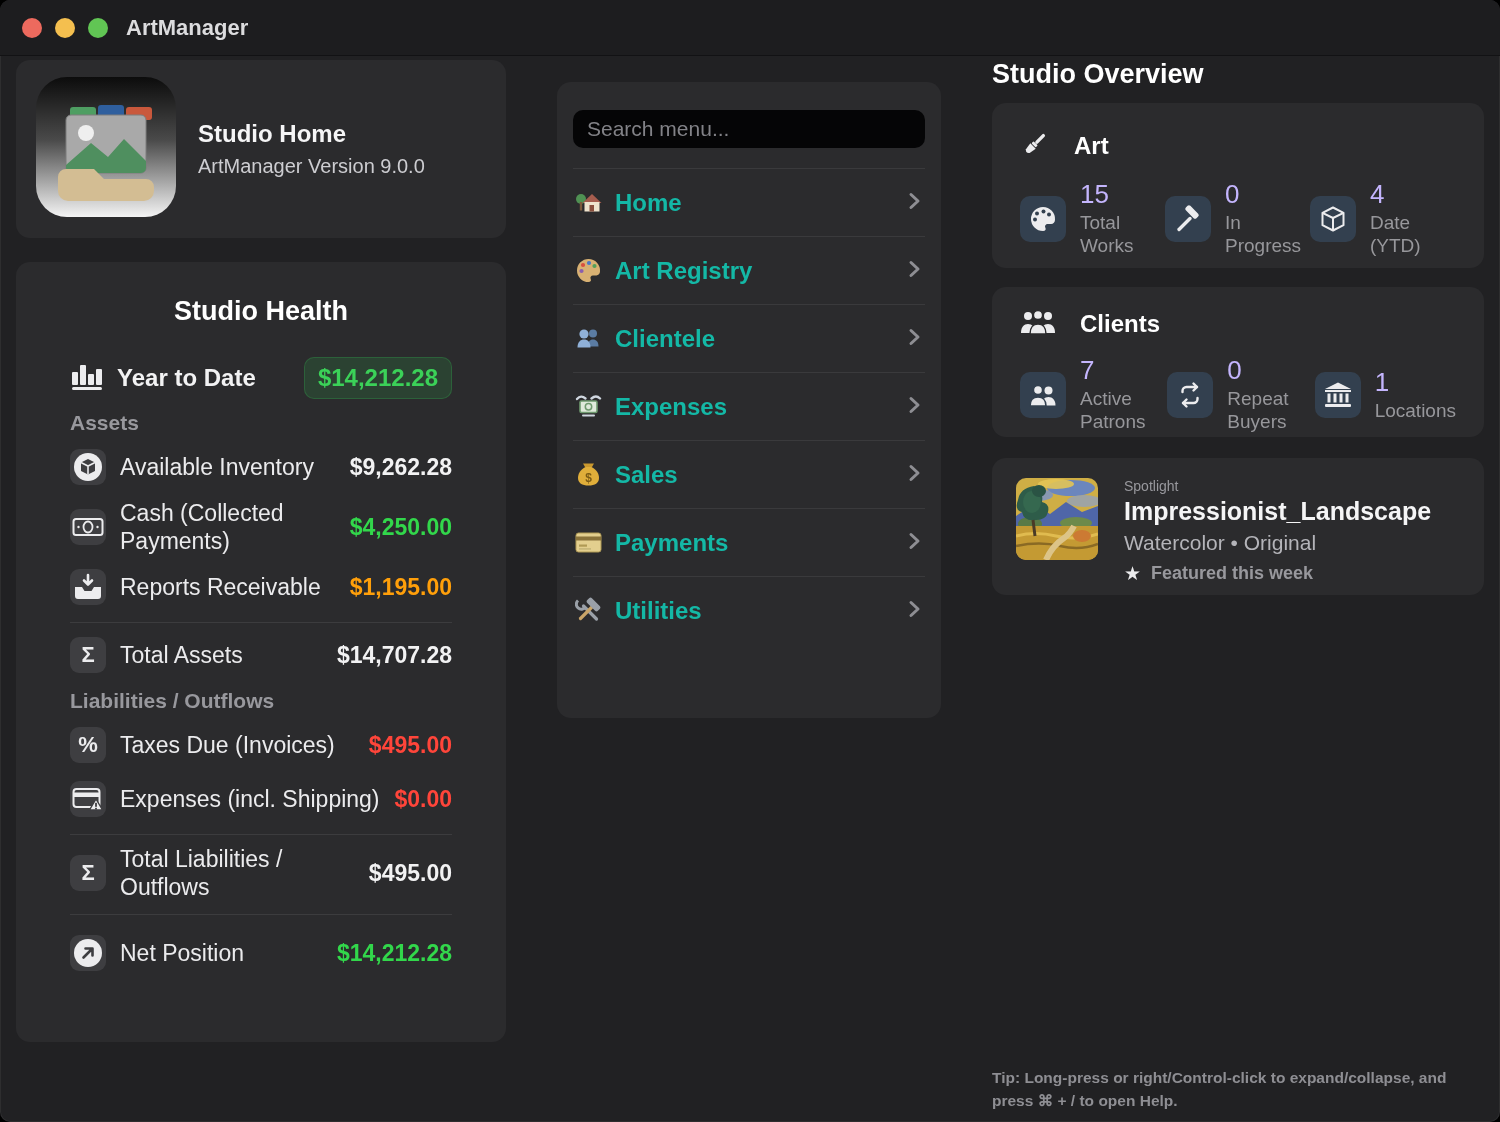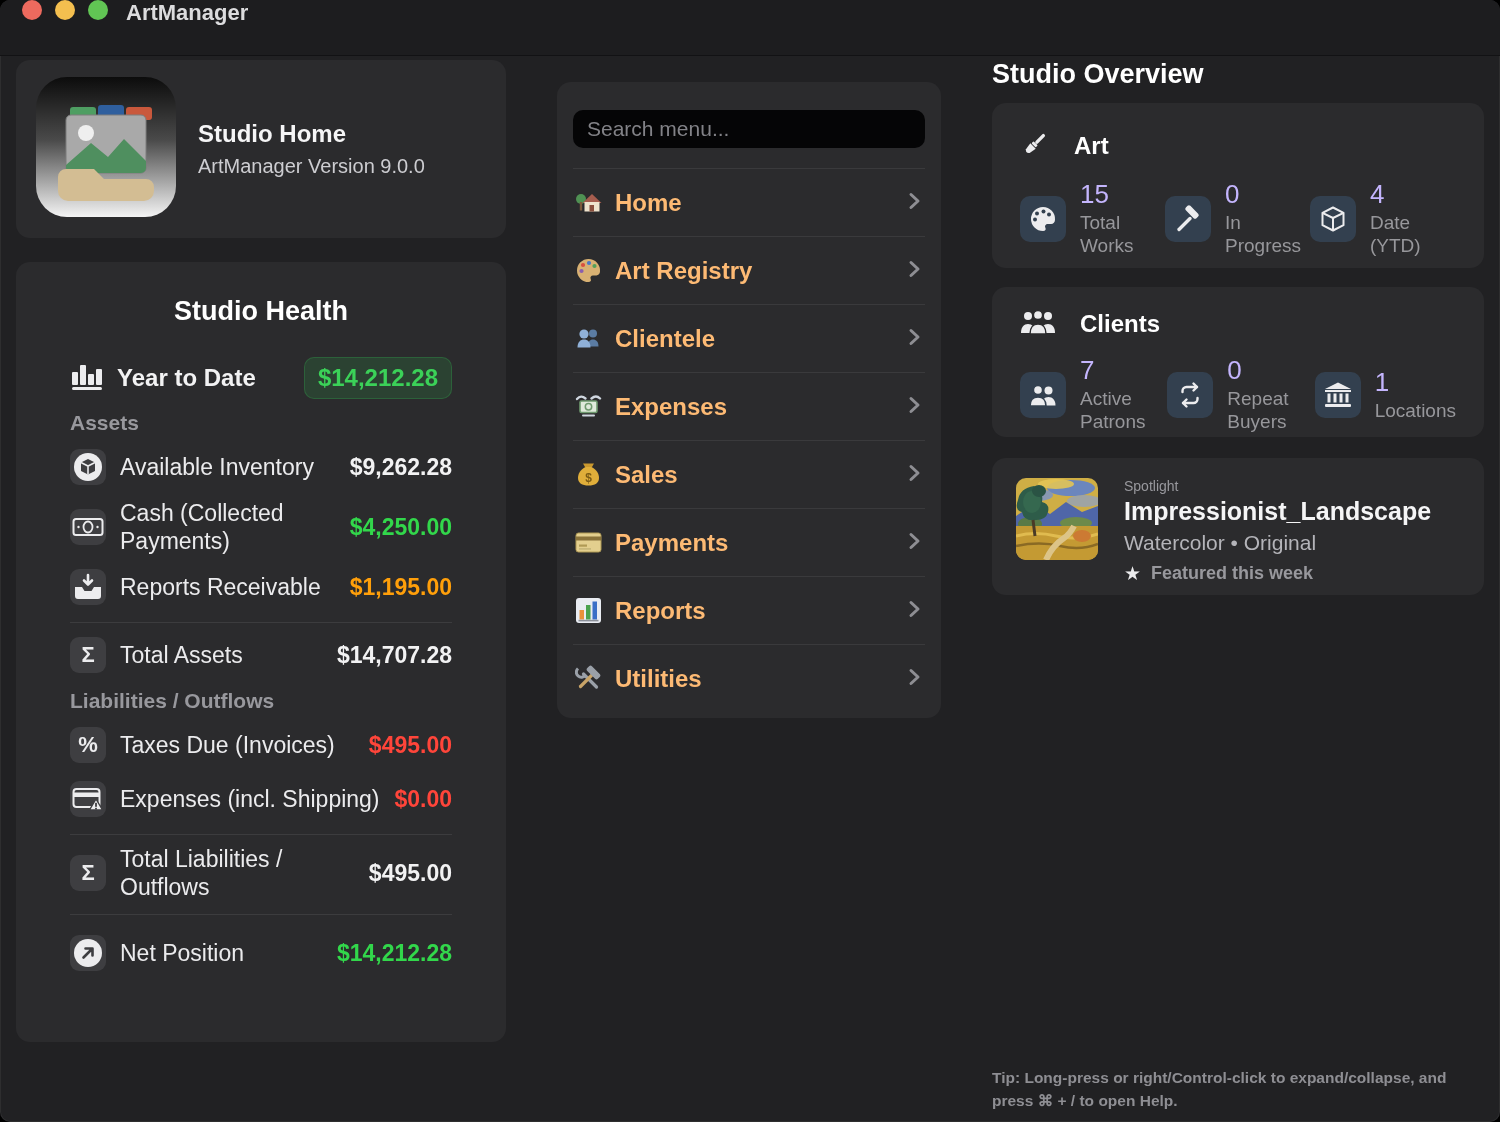--- a/index.html
+++ b/index.html
@@ -2,21 +2,21 @@
 <html><head>
 <meta charset="utf-8">
 <style>
   html,body{margin:0;padding:0;background:#000;}
   body{width:1500px;height:1122px;position:relative;overflow:hidden;
        font-family:"Liberation Sans", sans-serif;}
   .window{position:absolute;inset:0;background:#212123;border-radius:10px;overflow:hidden;
           box-shadow:inset 0 0 0 1px rgba(255,255,255,0.06);}
   
   .titlebar{position:absolute;top:0;left:0;right:0;height:56px;background:#1d1d1f;
-            border-bottom:1px solid #121214;display:flex;padding-left:22px;box-sizing:border-box;}
+            border-bottom:1px solid #121214;display:flex;align-items:center;padding-left:22px;box-sizing:border-box;}
   .lights{display:flex;gap:13px;}
   .light{width:20px;height:20px;border-radius:50%;}
   .light.red{background:#ed6a5e}.light.yellow{background:#f4bf4f}.light.green{background:#61c554}
   .win-title{margin-left:18px;font-size:22px;font-weight:700;color:#dcdcde;}
   
   .card{position:absolute;background:#2b2b2d;border-radius:14px;box-sizing:border-box;}
   
   #home-card{left:16px;top:60px;width:490px;height:178px;display:flex;align-items:center;padding:0 20px;}
   .home-text{margin-left:22px;}
   .home-title{font-size:24px;font-weight:700;color:#f5f5f6;}
@@ -40,21 +40,21 @@
   
   #menu-card{left:557px;top:82px;width:384px;height:636px;padding:28px 16px 0;}
   .search{display:block;width:100%;height:38px;background:#050506;border:none;border-radius:10px;
           color:#ddd;font-size:21px;padding:0 14px;box-sizing:border-box;outline:none;
           font-family:"Liberation Sans", sans-serif;}
   .search::placeholder{color:#828287;}
   .menu-list{margin-top:20px;border-top:1px solid #3a3a3c;}
   .menu-item{display:flex;align-items:center;height:67px;cursor:default;}
   .menu-item + .menu-item{border-top:1px solid #3a3a3c;}
   .mi-icon{width:30px;display:flex;justify-content:center;align-items:center;}
-  .mi-label{flex:1;margin-left:12px;font-size:24px;font-weight:700;color:#fdba74;}
+  .mi-label{flex:1;margin-left:12px;font-size:24px;font-weight:700;color:#14b8a6;}
   
   #overview-heading{position:absolute;left:992px;top:59px;font-size:27px;font-weight:700;color:#fff;}
   #art-card{left:992px;top:103px;width:492px;height:165px;padding:26px 28px;}
   #clients-card{left:992px;top:287px;width:492px;height:150px;padding:22px 28px;}
   .card-head{display:flex;align-items:center;gap:24px;}
   .card-head-title{font-size:24px;font-weight:700;color:#fff;}
   .stats{display:flex;margin-top:18px;}
   .stat{width:155px;display:flex;align-items:center;gap:14px;}
   .stat:last-child{width:auto;}
   .stat-icon{width:46px;height:46px;border-radius:10px;background:#33404f;display:flex;
@@ -329,37 +329,20 @@
           </svg>
         </span>
         <span class="mi-label">Payments</span>
         <span>
           <svg width="22" height="22" viewBox="0 0 22 22" fill="none" stroke="#8e8e93" stroke-width="3" stroke-linecap="round" stroke-linejoin="round">
               <path d="M8 4.5 L15 11 L8 17.5"></path>
             </svg>
         </span>
       </div>
 
-      <div class="menu-item">
-        <span class="mi-icon">
-          <svg width="27" height="27" viewBox="0 0 27 27">
-            <rect x="1" y="1" width="25" height="25" rx="3" fill="#e9ecf2"></rect>
-            <rect x="4.5" y="13" width="4.5" height="9.5" fill="#e8913a"></rect>
-            <rect x="11" y="8" width="4.5" height="14.5" fill="#4aa24e"></rect>
-            <rect x="17.5" y="4.5" width="4.5" height="18" fill="#3a6fc7"></rect>
-            <rect x="3.5" y="22.8" width="20" height="1.6" fill="#8a8f98"></rect>
-          </svg>
-        </span>
-        <span class="mi-label">Reports</span>
-        <span>
-          <svg width="22" height="22" viewBox="0 0 22 22" fill="none" stroke="#8e8e93" stroke-width="3" stroke-linecap="round" stroke-linejoin="round">
-              <path d="M8 4.5 L15 11 L8 17.5"></path>
-            </svg>
-        </span>
-      </div>
 
       <div class="menu-item">
         <span class="mi-icon">
           <svg width="27" height="27" viewBox="0 0 27 27">
             <path d="M21.5 22 L8.5 9" stroke="#9aa0a8" stroke-width="3.2" stroke-linecap="round"></path>
             <path d="M3 3.5 a5 5 0 1 0 7.5 6.5" fill="none" stroke="#9aa0a8" stroke-width="3"></path>
             <path d="M5.5 21.5 L16.5 10.5" stroke="#c9a468" stroke-width="3.2" stroke-linecap="round"></path>
             <g transform="rotate(45 18.5 7.5)">
                 <rect x="11" y="4.2" width="15" height="6.6" rx="2" fill="#9aa0a8"></rect>
               </g>

